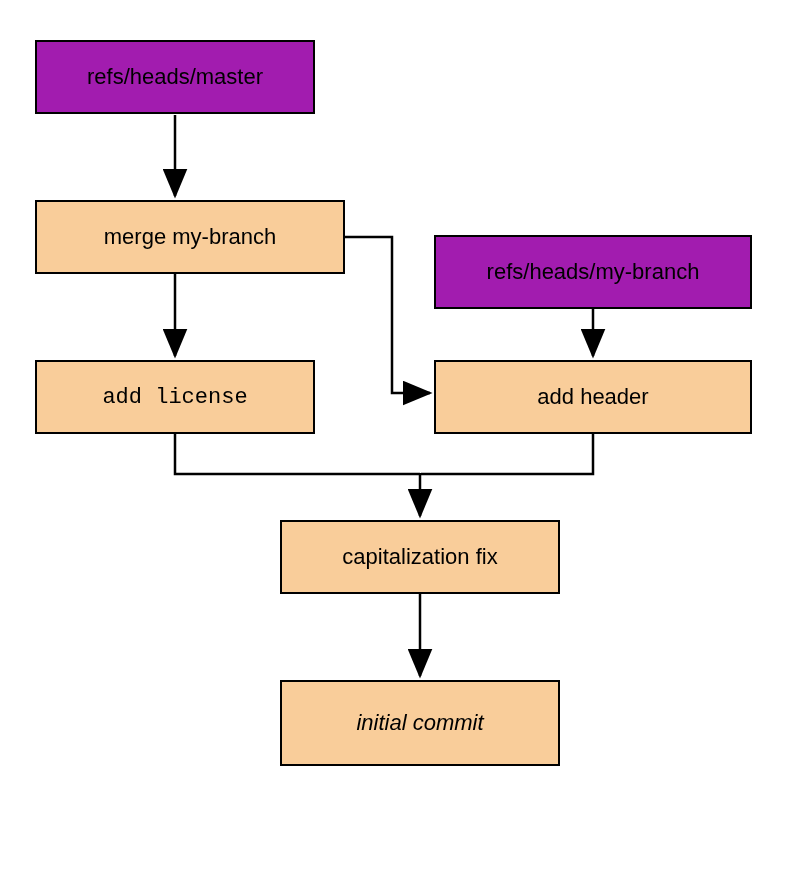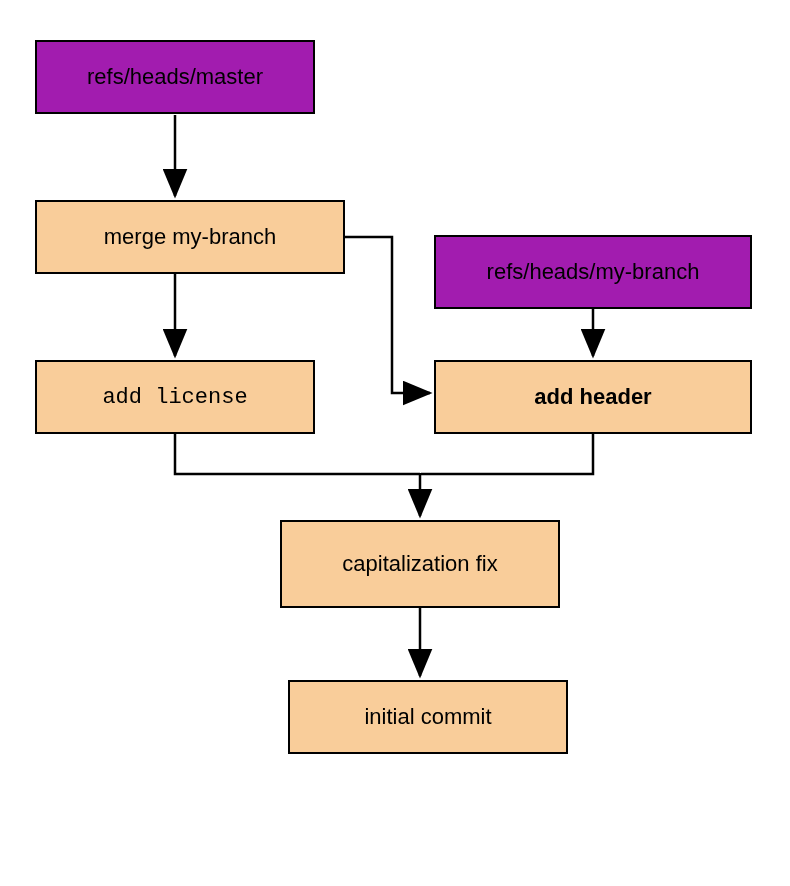--- a/index.html
+++ b/index.html
@@ -74,23 +74,23 @@
 </div>
 
 <div class="node node-ref" style="left:434px; top:200px; width:318px; height:74px;margin-top:35px;">
   <span>refs/heads/my-branch</span>
 </div>
 
 <div class="node node-commit" style="left:35px; top:360px; width:280px; height:74px;font-family:Liberation Mono, monospace;">
   <span>add license</span>
 </div>
 
-<div class="node node-commit" style="left:434px; top:360px; width:318px; height:74px;font-weight:bold;">
+<div class="node node-commit" style="left:434px; top:360px; width:318px; height:74px;">
   <span>add header</span>
 </div>
 
-<div class="node node-commit" style="left:280px; top:520px; width:280px; height:88px;">
+<div class="node node-commit" style="left:280px; top:520px; width:280px; height:74px;">
   <span>capitalization fix</span>
 </div>
 
-<div class="node node-commit" style="left:288px; top:680px; width:280px; height:74px;">
+<div class="node node-commit" style="left:280px; top:680px; width:280px; height:86px;font-style:italic;">
   <span>initial commit</span>
 </div>
 
 </body></html>

